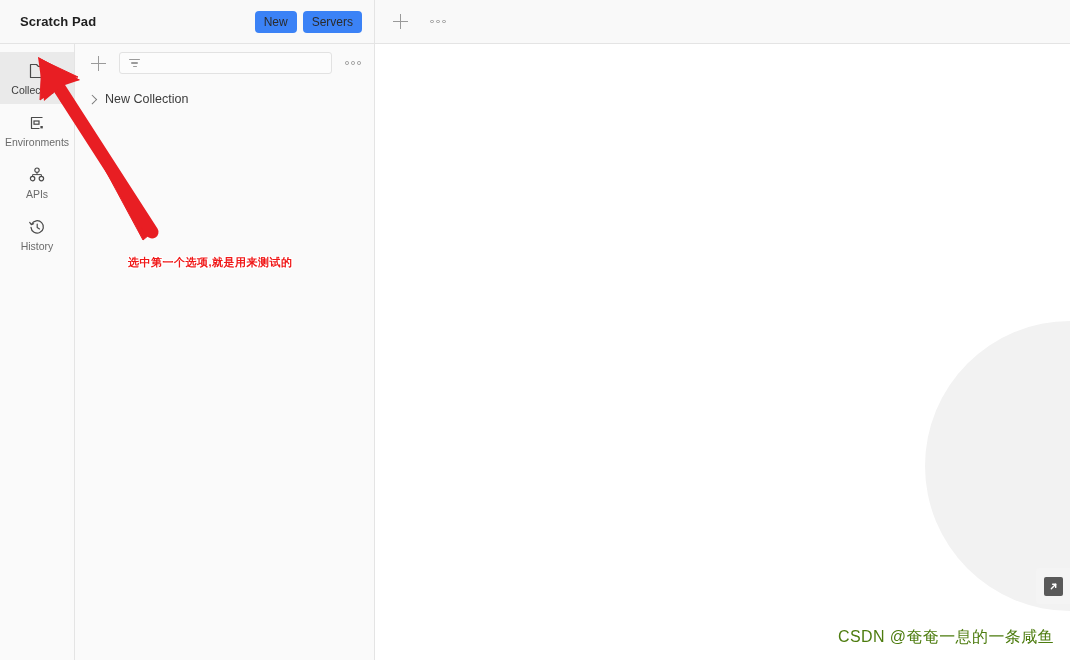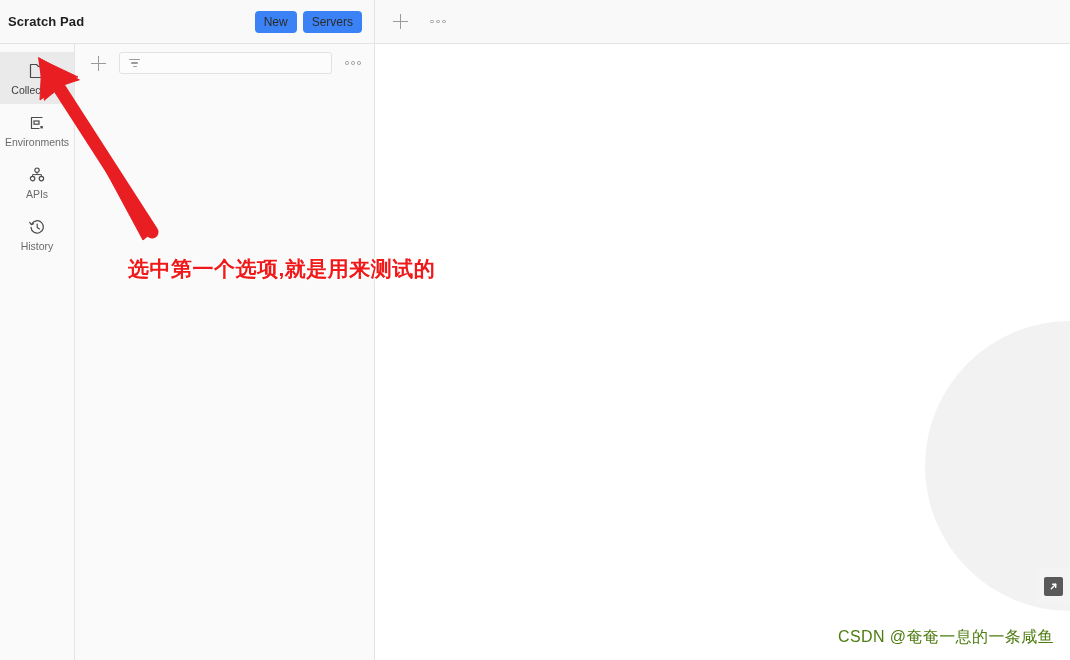--- a/index.html
+++ b/index.html
@@ -34,21 +34,21 @@
     box-sizing: border-box;
     display: flex;
     align-items: stretch;
   }
   .topbar-left {
     width: 375px;
     box-sizing: border-box;
     border-right: 1px solid #e4e4e4;
     display: flex;
     align-items: center;
-    padding: 0 12px 0 8px;
+    padding: 0 12px 0 20px;
     height: 100%;
   }
   .scratch-title {
     font-size: 13px;
     font-weight: bold;
     color: #1f1f1f;
     letter-spacing: 0.1px;
     white-space: nowrap;
   }
   .topbar-left-actions {
@@ -309,21 +309,21 @@
   
   .anno-layer {
     position: absolute;
     inset: 0;
     pointer-events: none;
   }
   .anno-text {
     position: absolute;
     left: 128px;
     top: 255px;
-    font-size: 21px;
+    font-size: 11px;
     font-weight: bold;
     color: #f01818;
     white-space: nowrap;
     text-shadow:
       1px 1px 0 #ffffff, -1px -1px 0 #ffffff,
       1px -1px 0 #ffffff, -1px 1px 0 #ffffff,
       0 1px 0 #ffffff, 0 -1px 0 #ffffff,
       1px 0 0 #ffffff, -1px 0 0 #ffffff;
     letter-spacing: 0.5px;
   }
@@ -419,20 +419,26 @@
       </div>
       <div class="icon-btn">
         <div class="dots-glyph">
             <i></i>
             <i></i>
             <i></i>
           </div>
       </div>
     </div>
 
+    <div class="tree">
+      <div class="tree-row">
+        <span class="chevron"></span>
+        <span class="tree-label">New Collection</span>
+      </div>
+    </div>
   </div>
 
   <div class="main">
     <div class="main-blob"></div>
 
     <div class="edge-strip"></div>
     <div class="expand-btn">
       <span class="expand-sq">
         <svg width="11" height="11" viewBox="0 0 11 11" fill="none">
           <path d="M3.3 7.7L7.7 3.3" stroke="#ffffff" stroke-width="1.4" stroke-linecap="round"></path>

